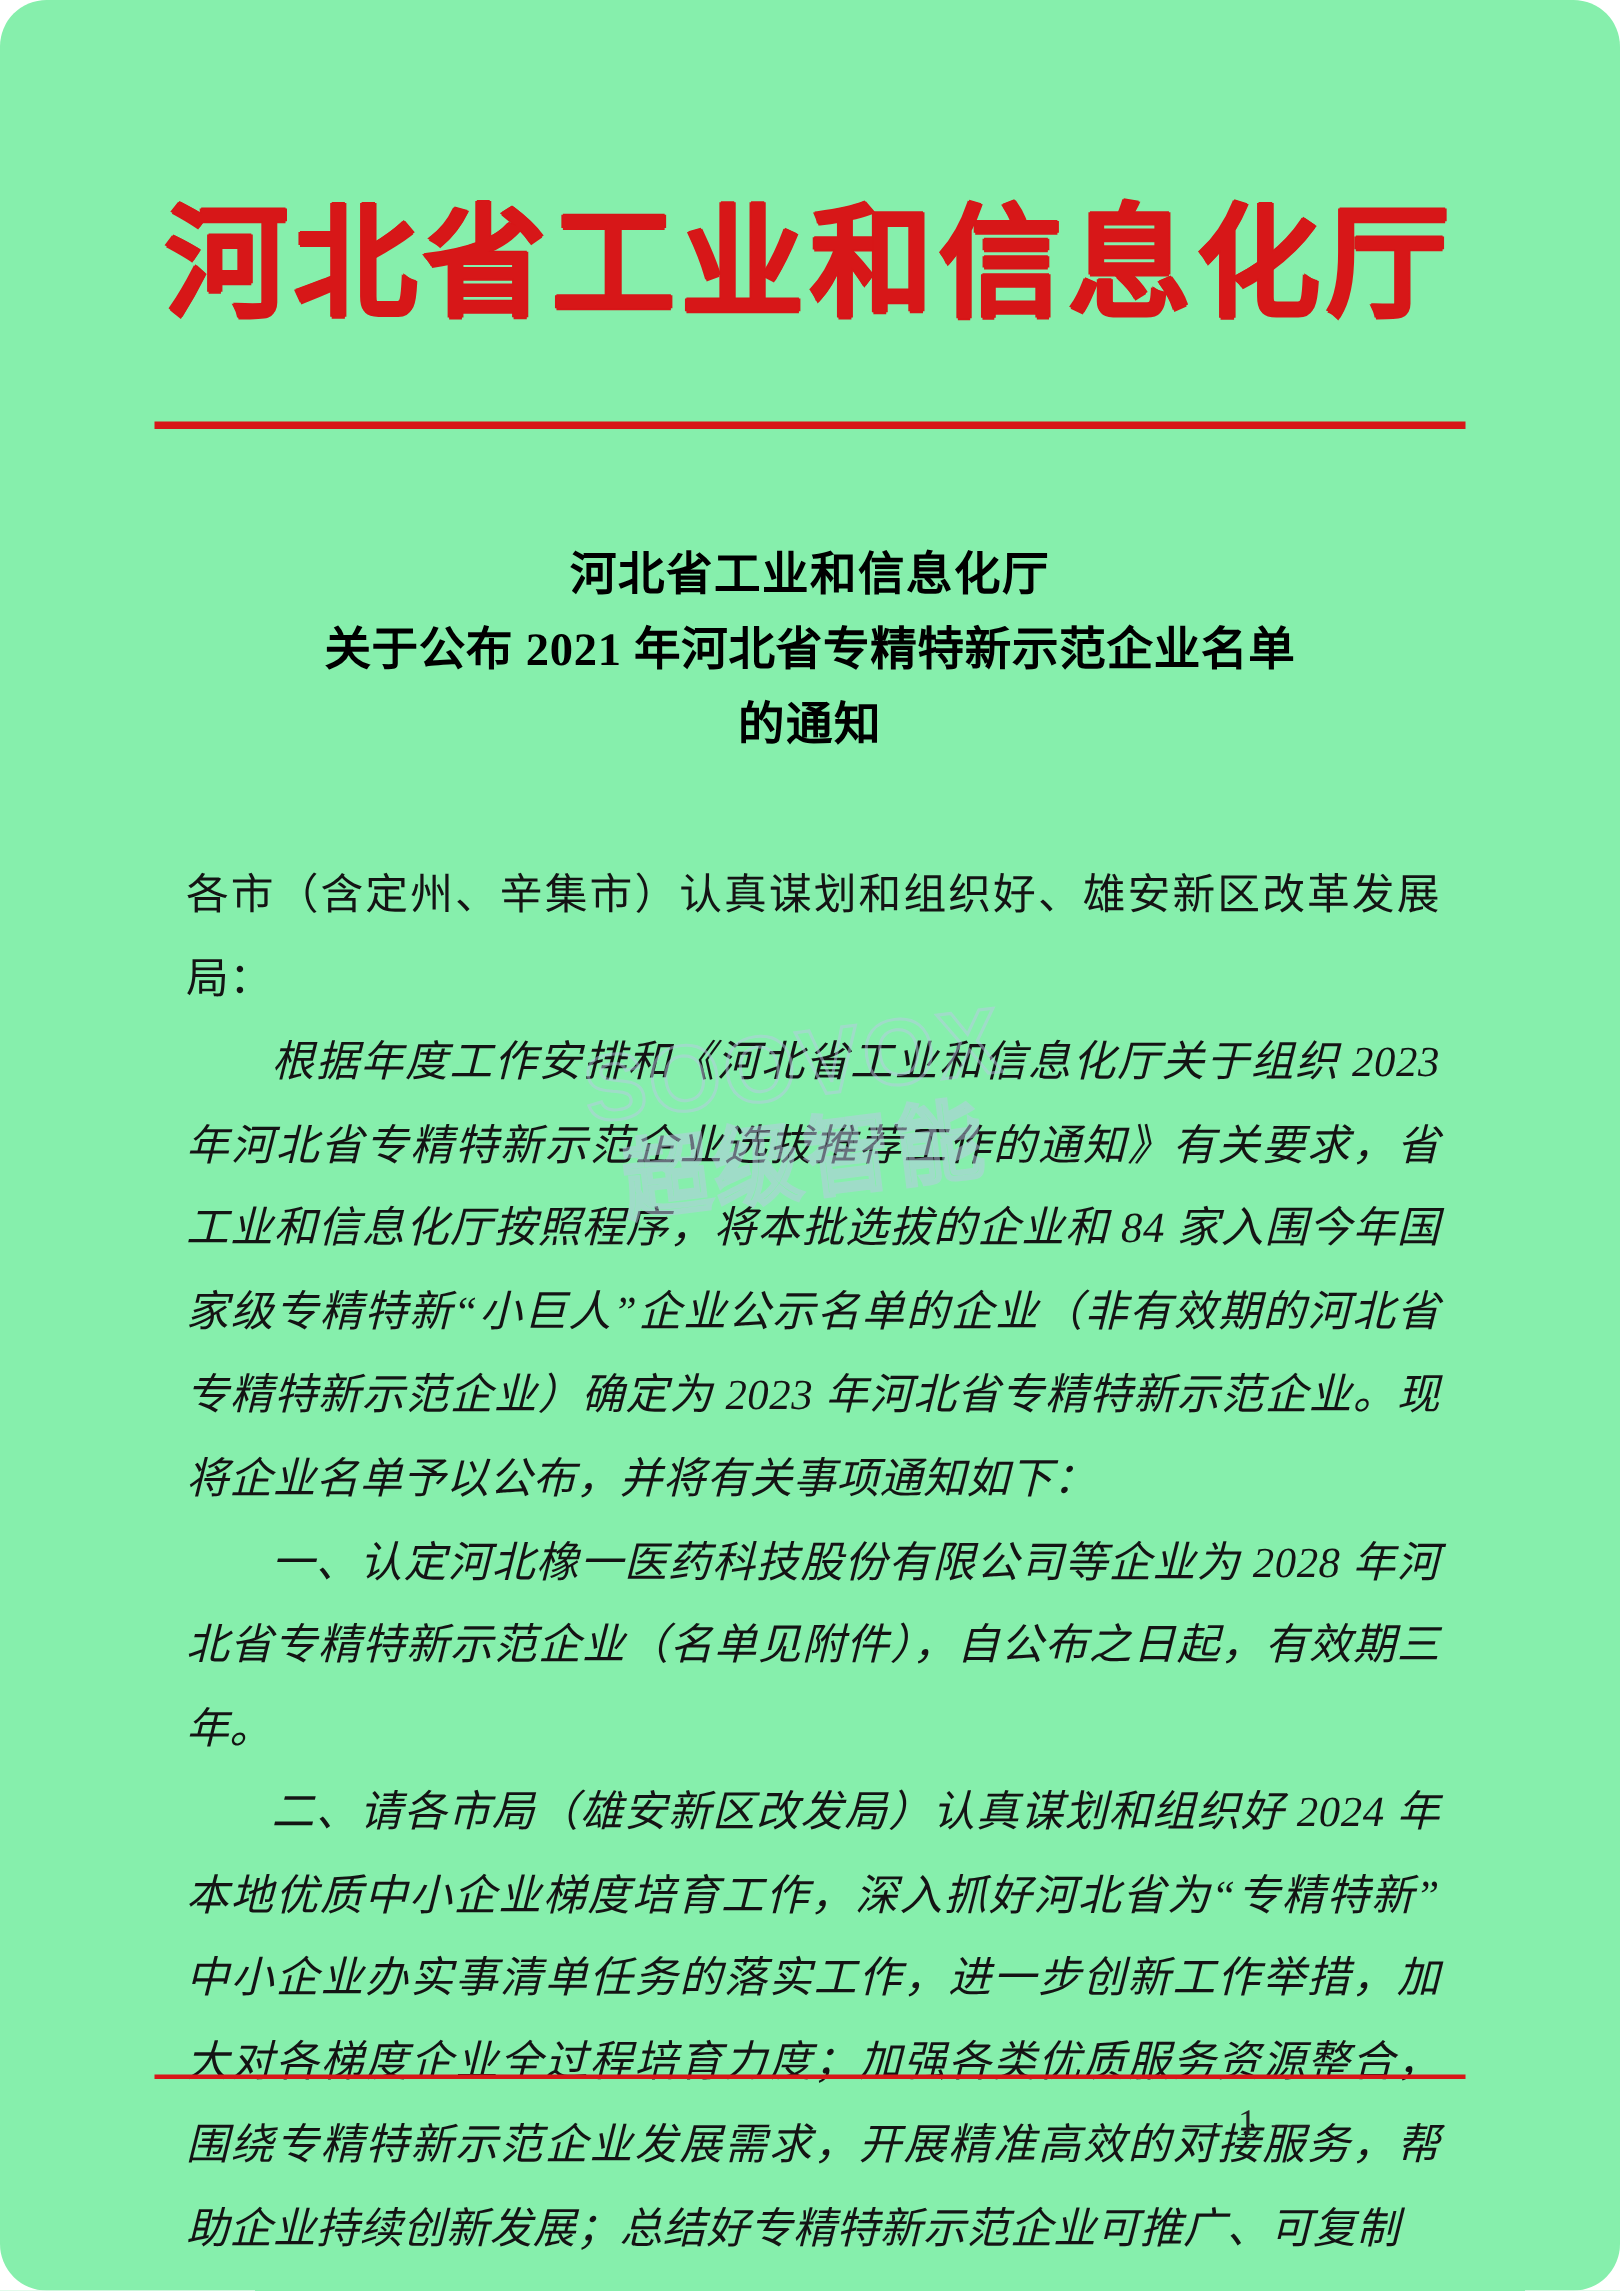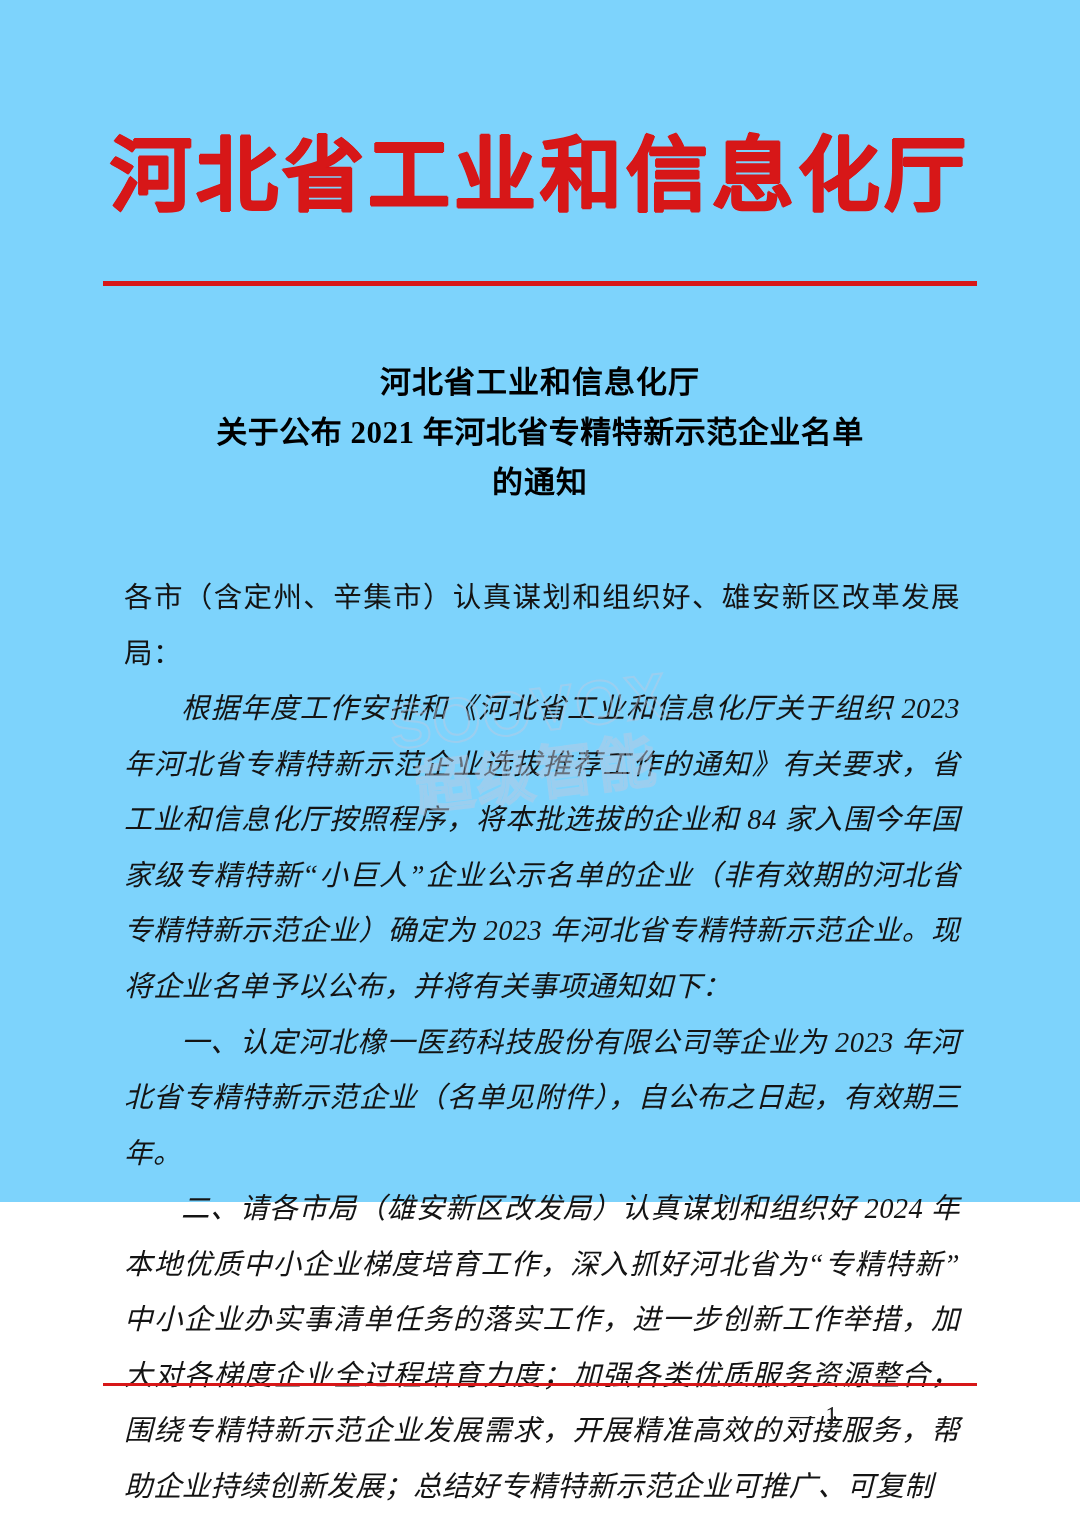--- a/index.html
+++ b/index.html
@@ -14,22 +14,23 @@
     position: relative;
     font-family: "Liberation Serif", "DejaVu Serif", serif;
     overflow: hidden;
   }
 
   .page {
     position: absolute;
     left: 0;
     top: 0;
     width: 1080px;
-    height: 1202px;
-    background: #7dd3fc;
+    height: 1527px;
+    background: #86efac;
+    border-radius: 31px;
   }
 
   
   .masthead {
     position: absolute;
     left: 0;
     top: 130px;
     width: 1080px;
     text-align: center;
   }
@@ -167,21 +168,21 @@
 
   <div class="doc-title">
     <span class="line line-1">河北省工业和信息化厅</span>
     <span class="line line-2">关于公布 2021 年河北省专精特新示范企业名单</span>
     <span class="line line-3">的通知</span>
   </div>
 
   <div class="body-text">
     <p>各市（含定州、辛集市）认真谋划和组织好、雄安新区改革发展局：</p>
     <p class="indent">根据年度工作安排和《河北省工业和信息化厅关于组织 2023 年河北省专精特新示范企业选拔推荐工作的通知》有关要求，省工业和信息化厅按照程序，将本批选拔的企业和 84 家入围今年国家级专精特新“小巨人”企业公示名单的企业（非有效期的河北省专精特新示范企业）确定为 2023 年河北省专精特新示范企业。现将企业名单予以公布，并将有关事项通知如下：</p>
-    <p class="indent">一、认定河北橡一医药科技股份有限公司等企业为 2023 年河北省专精特新示范企业（名单见附件），自公布之日起，有效期三年。</p>
+    <p class="indent">一、认定河北橡一医药科技股份有限公司等企业为 2028 年河北省专精特新示范企业（名单见附件），自公布之日起，有效期三年。</p>
     <p class="indent">二、请各市局（雄安新区改发局）认真谋划和组织好 2024 年本地优质中小企业梯度培育工作，深入抓好河北省为“专精特新”中小企业办实事清单任务的落实工作，进一步创新工作举措，加大对各梯度企业全过程培育力度；加强各类优质服务资源整合，围绕专精特新示范企业发展需求，开展精准高效的对接服务，帮助企业持续创新发展；总结好专精特新示范企业可推广、可复制</p>
   </div>
 
   <div class="watermark">
     <div class="wm-en">SOOVOX</div>
     <div class="wm-cn">超级智能</div>
   </div>
 
   <div class="footer-rule"></div>
   <div class="page-number">

